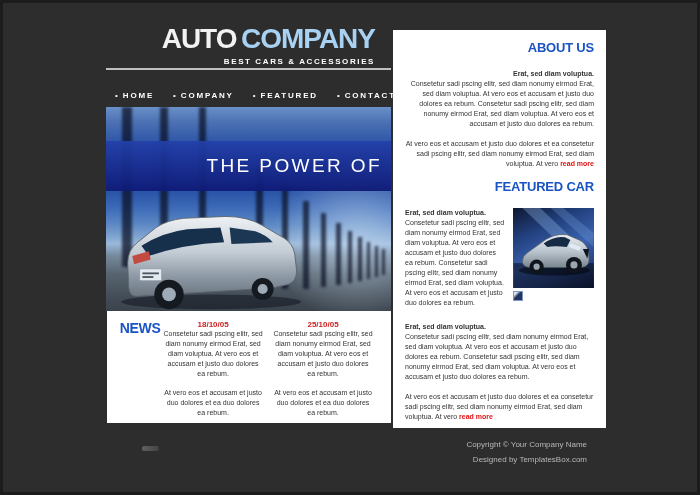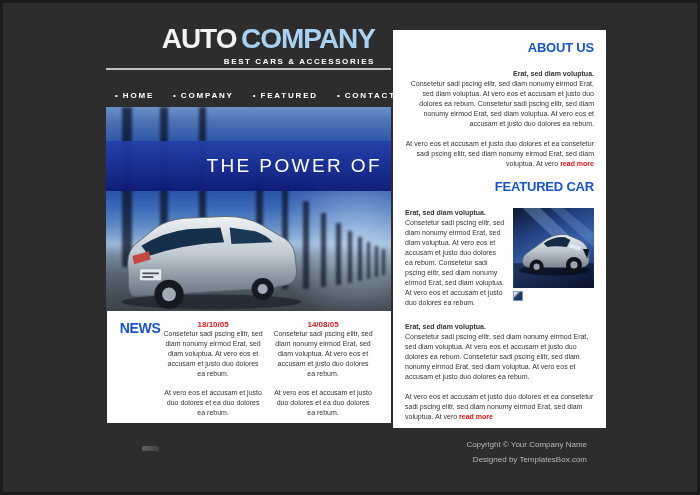--- a/index.html
+++ b/index.html
@@ -137,21 +137,21 @@
   </div>
 
   <div class="news">
     <div class="news-h">NEWS</div>
     <div class="ncol">
       <div class="ndate">18/10/05</div>
       <p class="np">Consetetur sadi pscing elitr, sed diam nonumy eirmod Erat, sed diam voluptua. At vero eos et accusam et justo duo dolores ea rebum.</p>
       <p class="np">At vero eos et accusam et justo duo dolores et ea duo dolores ea rebum.</p>
     </div>
     <div class="ncol">
-      <div class="ndate">14/08/05</div>
+      <div class="ndate">25/10/05</div>
       <p class="np">Consetetur sadi pscing elitr, sed diam nonumy eirmod Erat, sed diam voluptua. At vero eos et accusam et justo duo dolores ea rebum.</p>
       <p class="np">At vero eos et accusam et justo duo dolores et ea duo dolores ea rebum.</p>
     </div>
   </div>
 
   <div class="col">
     <div class="h-blue">ABOUT US</div>
     <p class="lead rt">Erat, sed diam voluptua.</p>
     <p class="p rt">Consetetur sadi pscing elitr, sed diam nonumy eirmod Erat, sed diam voluptua. At vero eos et accusam et justo duo dolores ea rebum. Consetetur sadi pscing elitr, sed diam nonumy eirmod Erat, sed diam voluptua. At vero eos et accusam et justo duo dolores ea rebum.</p>
     <p class="p rt"><span>At vero eos et accusam et justo duo dolores et ea consetetur sadi pscing elitr, sed diam nonumy eirmod Erat, sed diam voluptua. At vero </span><span class="rm">read more</span></p>

